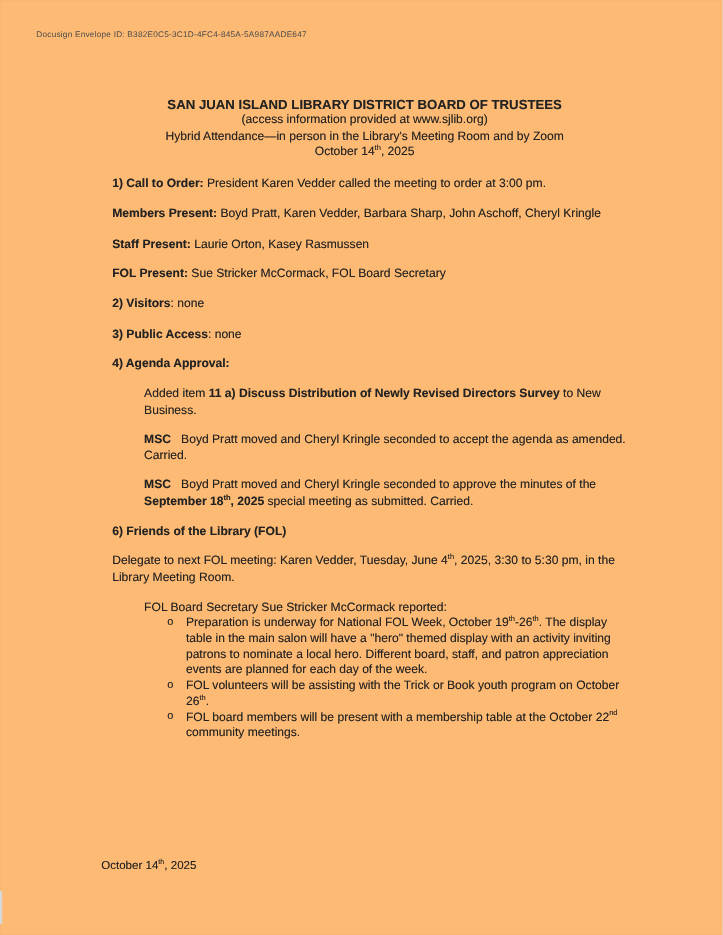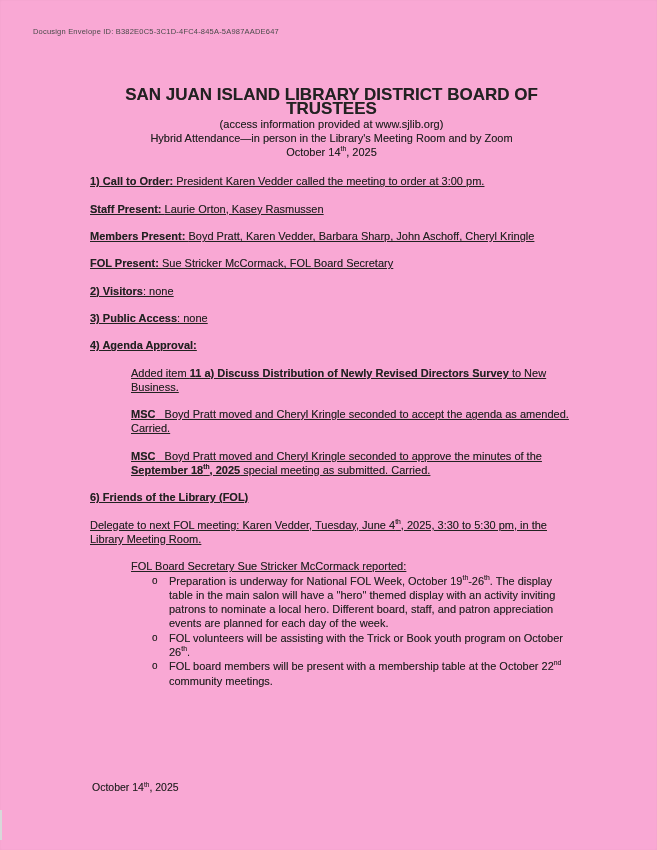--- a/index.html
+++ b/index.html
@@ -1,21 +1,21 @@
 <!DOCTYPE html>
 <html><head>
 <meta charset="utf-8">
 <style>
   html, body { margin: 0; padding: 0; background: #e9e9e9; }
   .page {
     position: relative;
     width: 657px;
     height: 850px;
     margin: 0 auto;
-    background: #f9a8d4;
+    background: #fdba74;
     font-family: "Liberation Sans", sans-serif;
     color: #222222;
     overflow: hidden;
     box-shadow: inset 0 0 2px rgba(0,0,0,0.06);
   }
   .docusign {
     position: absolute;
     left: 33px;
     top: 27px;
     font-size: 7.5px;
@@ -25,22 +25,22 @@
   .content {
     position: absolute;
     left: 90px;
     top: 88px;
     width: 483px;
     font-size: 11px;
     line-height: 14.3px;
     text-shadow: 0 0 0.4px rgba(0,0,0,0.35);
   }
   .doc-header { text-align: center; margin: 0 0 15px 0; }
-  .doc-title { font-weight: bold; font-size: 17px; }
-  .para { margin: 0 0 13px 0; text-decoration: underline; }
+  .doc-title { font-weight: bold; font-size: 12px; }
+  .para { margin: 0 0 13px 12px; }
   .indent1 { margin-left: 41px; }
   .tight { margin-bottom: 0; }
   .bullets { margin-left: 62px; margin-bottom: 13px; }
   .bullet { display: flex; }
   .marker { width: 17px; flex: 0 0 17px; font-size: 10px; }
   .btext { flex: 1 1 auto; }
   sup { font-size: 0.62em; line-height: 0; vertical-align: super; }
   b, .b { font-weight: bold; }
   .page-footer {
     position: absolute;
@@ -67,22 +67,22 @@
   <div class="content">
 
     <div class="doc-header">
       <div class="doc-title">SAN JUAN ISLAND LIBRARY DISTRICT BOARD OF TRUSTEES</div>
       <div>(access information provided at www.sjlib.org)</div>
       <div>Hybrid Attendance—in person in the Library's Meeting Room and by Zoom</div>
       <div><span>October 14</span><sup>th</sup><span>, 2025</span></div>
     </div>
 
     <p class="para"><span class="b">1) Call to Order: </span><span>President Karen Vedder called the meeting to order at 3:00 pm.</span></p>
+    <p class="para"><span class="b">Members Present: </span><span>Boyd Pratt, Karen Vedder, Barbara Sharp, John Aschoff, Cheryl Kringle</span></p>
     <p class="para"><span class="b">Staff Present: </span><span>Laurie Orton, Kasey Rasmussen</span></p>
-    <p class="para"><span class="b">Members Present: </span><span>Boyd Pratt, Karen Vedder, Barbara Sharp, John Aschoff, Cheryl Kringle</span></p>
     <p class="para"><span class="b">FOL Present: </span><span>Sue Stricker McCormack, FOL Board Secretary</span></p>
     <p class="para"><span class="b">2) Visitors</span><span>: none</span></p>
     <p class="para"><span class="b">3) Public Access</span><span>: none</span></p>
     <p class="para"><span class="b">4) Agenda Approval:</span></p>
     <p class="para indent1"><span>Added item </span><span class="b">11 a) Discuss Distribution of Newly Revised Directors Survey</span><span> to New Business.</span></p>
     <p class="para indent1"><span class="b">MSC</span><span>&nbsp;&nbsp; Boyd Pratt moved and Cheryl Kringle seconded to accept the agenda as amended. Carried.</span></p>
     <p class="para indent1"><span class="b">MSC</span><span>&nbsp;&nbsp; Boyd Pratt moved and Cheryl Kringle seconded to approve the minutes of the </span><span class="b">September 18</span><sup class="b">th</sup><span class="b">, 2025</span><span> special meeting as submitted. Carried.</span></p>
     <p class="para"><span class="b">6) Friends of the Library (FOL)</span></p>
     <p class="para"><span>Delegate to next FOL meeting: Karen Vedder, Tuesday, June 4</span><sup>th</sup><span>, 2025, 3:30 to 5:30 pm, in the Library Meeting Room.</span></p>
     <p class="para indent1 tight"><span>FOL Board Secretary Sue Stricker McCormack reported:</span></p>

